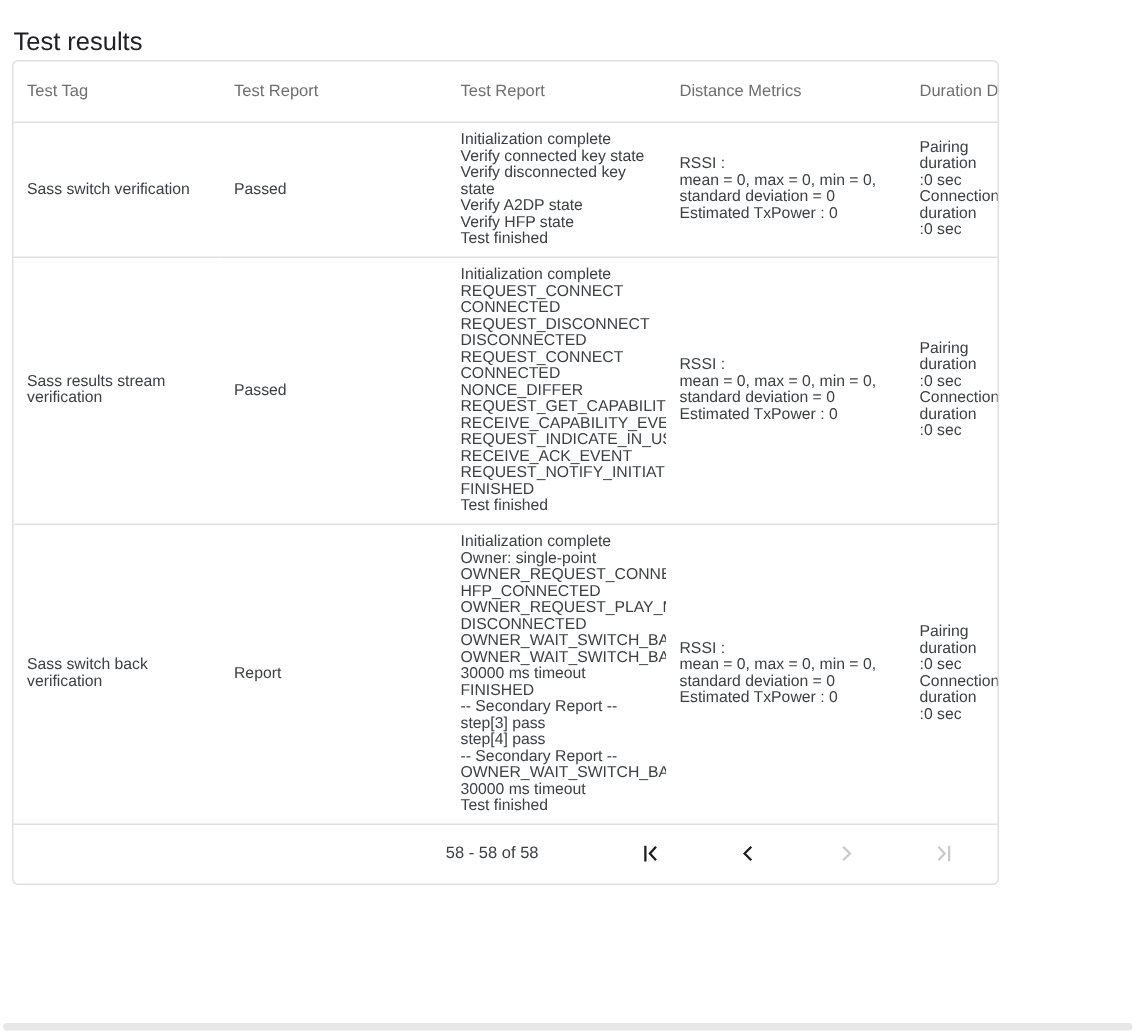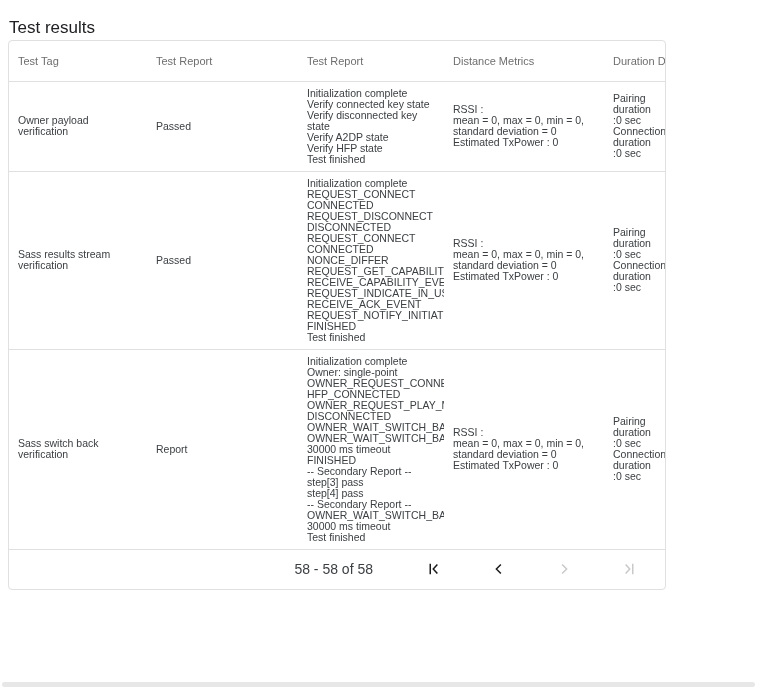--- a/index.html
+++ b/index.html
@@ -70,23 +70,23 @@
   .paginator {
     border-top: 1px solid var(--border);
     height: 40px;
     display: flex;
     align-items: center;
     justify-content: flex-end;
     padding-right: 16px;
     gap: 25px;
   }
   .range-label {
-    font-size: 14px;
+    font-size: 11px;
     color: var(--text-primary);
-    margin-right: 16px;
+    margin-right: 30px;
   }
   .pg-btn {
     width: 40px; height: 40px;
     display: flex; align-items: center; justify-content: center;
     background: transparent;
     border: none;
     padding: 0;
     cursor: pointer;
     color: var(--icon-enabled);
   }
@@ -118,21 +118,21 @@
       <tr>
         <th>Test Tag</th>
         <th>Test Report</th>
         <th>Test Report</th>
         <th>Distance Metrics</th>
         <th>Duration Duration</th>
       </tr>
     </thead>
     <tbody>
       <tr>
-        <td>Owner payload verification</td>
+        <td>Sass switch verification</td>
         <td>Passed</td>
         <td class="msg multiline">Initialization complete
 Verify connected key state
 Verify disconnected key state
 Verify A2DP state
 Verify HFP state
 Test finished</td>
         <td class="multiline">RSSI :
 mean = 0, max = 0, min = 0,
 standard deviation = 0

